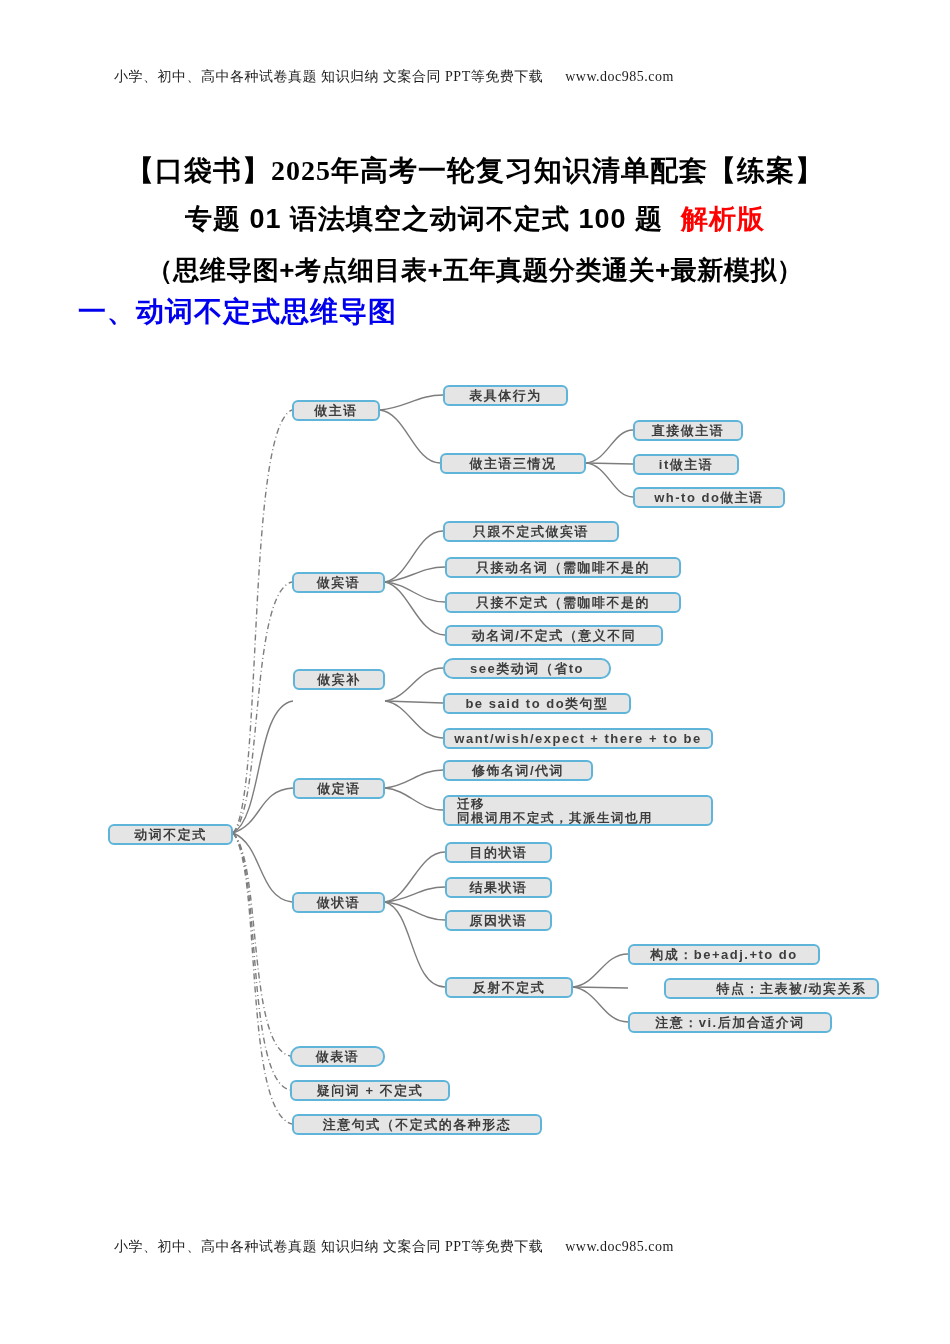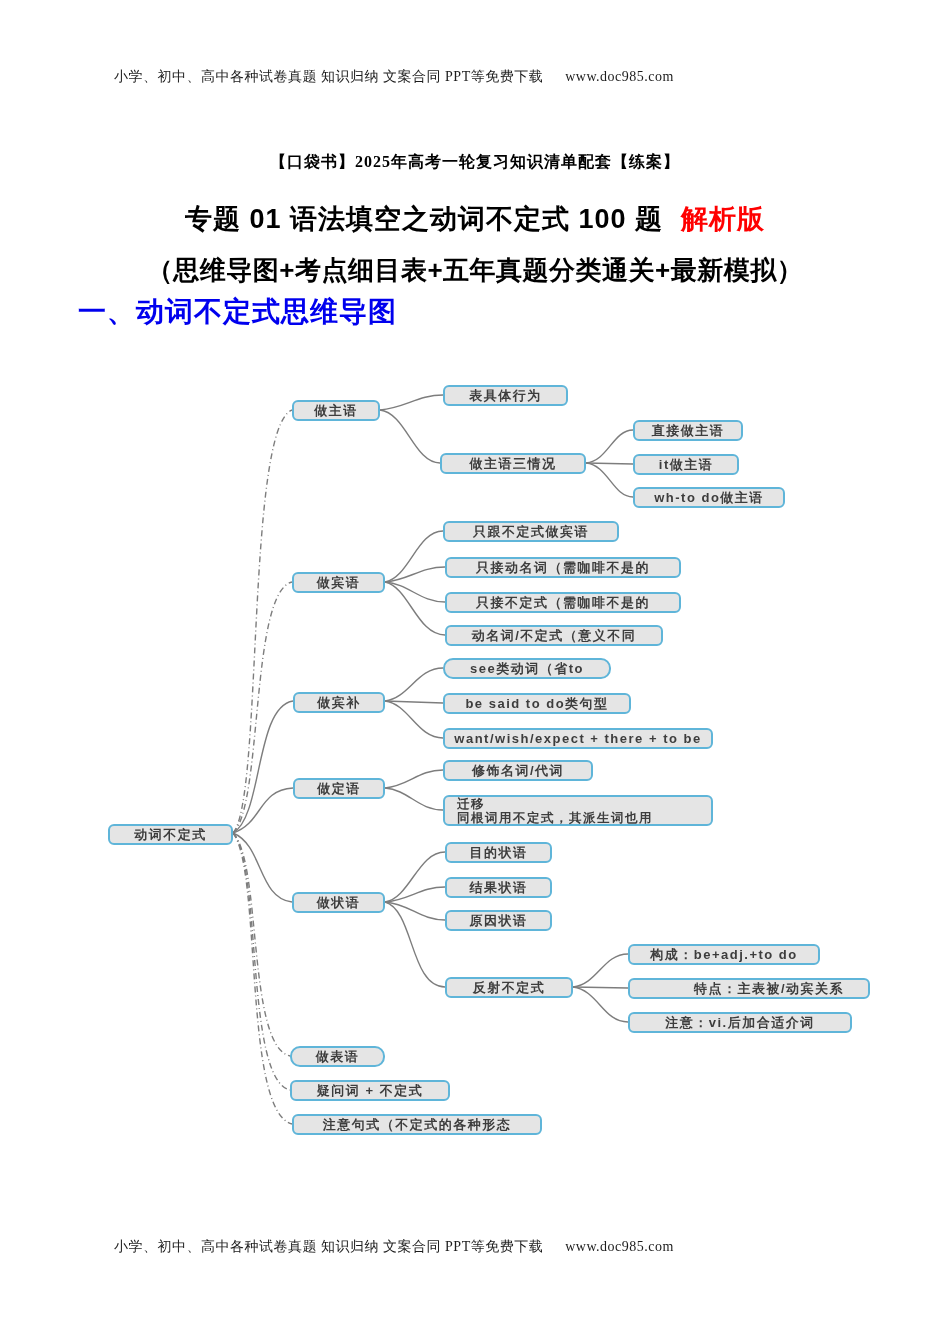--- a/index.html
+++ b/index.html
@@ -9,21 +9,21 @@
     overflow:hidden;
   }
   .serif{font-family:"Liberation Serif","DejaVu Serif",serif;}
   .docline{
     position:absolute;left:0;width:788px;text-align:center;
     font-size:14px;color:#1c1c1c;letter-spacing:0.5px;white-space:nowrap;
   }
   .docline .url{margin-left:22px;}
   .title-booklet{
     position:absolute;left:0;top:152px;width:950px;text-align:center;
-    font-size:16px;font-weight:bold;color:#000;
+    font-size:28px;font-weight:bold;color:#000;
     font-family:"Liberation Serif","DejaVu Serif",serif;letter-spacing:1px;
   }
   .title-topic{
     position:absolute;left:0;top:201px;width:950px;text-align:center;
     font-size:27px;font-weight:bold;letter-spacing:1px;white-space:nowrap;
   }
   .title-topic .tag{margin-left:18px;}
   .title-subtitle{
     position:absolute;left:0;top:253px;width:950px;text-align:center;
     font-size:26px;font-weight:bold;color:#000;letter-spacing:0.5px;
@@ -114,40 +114,40 @@
   <div class="mnode" style="left:633px;top:420px;width:110px;">直接做主语</div>
   <div class="mnode" style="left:633px;top:454px;width:106px;">it做主语</div>
   <div class="mnode" style="left:633px;top:487px;width:152px;">wh-to do做主语</div>
 
   <div class="mnode" style="left:292px;top:572px;width:93px;">做宾语</div>
   <div class="mnode" style="left:443px;top:521px;width:176px;">只跟不定式做宾语</div>
   <div class="mnode" style="left:445px;top:557px;width:236px;">只接动名词（需咖啡不是的</div>
   <div class="mnode" style="left:445px;top:592px;width:236px;">只接不定式（需咖啡不是的</div>
   <div class="mnode" style="left:445px;top:625px;width:218px;">动名词/不定式（意义不同</div>
 
-  <div class="mnode" style="left:293px;top:692px;width:92px;">做宾补</div>
+  <div class="mnode" style="left:293px;top:669px;width:92px;">做宾补</div>
   <div class="mnode" style="left:443px;top:658px;width:168px;border-radius:10px;">see类动词（省to</div>
   <div class="mnode" style="left:443px;top:693px;width:188px;">be said to do类句型</div>
   <div class="mnode" style="left:443px;top:728px;width:270px;">want/wish/expect + there + to be</div>
 
   <div class="mnode" style="left:293px;top:778px;width:92px;">做定语</div>
   <div class="mnode" style="left:443px;top:760px;width:150px;">修饰名词/代词</div>
   <div class="mnode two-line" style="left:443px;top:795px;width:270px;">
     <span>迁移</span>
     <span>同根词用不定式，其派生词也用</span>
   </div>
 
   <div class="mnode" style="left:292px;top:892px;width:93px;">做状语</div>
   <div class="mnode" style="left:445px;top:842px;width:107px;">目的状语</div>
   <div class="mnode" style="left:445px;top:877px;width:107px;">结果状语</div>
   <div class="mnode" style="left:445px;top:910px;width:107px;">原因状语</div>
   <div class="mnode" style="left:445px;top:977px;width:128px;">反射不定式</div>
   <div class="mnode" style="left:628px;top:944px;width:192px;">构成：be+adj.+to do</div>
-  <div class="mnode" style="left:628px;top:978px;width:242px;padding-left:40px;">特点：主表被/动宾关系</div>
-  <div class="mnode" style="left:628px;top:1012px;width:224px;">注意：vi.后加合适介词</div>
+  <div class="mnode" style="left:664px;top:978px;width:215px;padding-left:40px;">特点：主表被/动宾关系</div>
+  <div class="mnode" style="left:628px;top:1012px;width:204px;">注意：vi.后加合适介词</div>
 
   <div class="mnode" style="left:290px;top:1046px;width:95px;border-radius:10px;">做表语</div>
   <div class="mnode" style="left:290px;top:1080px;width:160px;">疑问词 + 不定式</div>
   <div class="mnode" style="left:292px;top:1114px;width:250px;">注意句式（不定式的各种形态</div>
 
 </div>
 
 <div class="docline serif" style="top:1238px;">
   <span>小学、初中、高中各种试卷真题  知识归纳  文案合同  PPT等免费下载</span><span class="url">www.doc985.com</span>
 </div>

